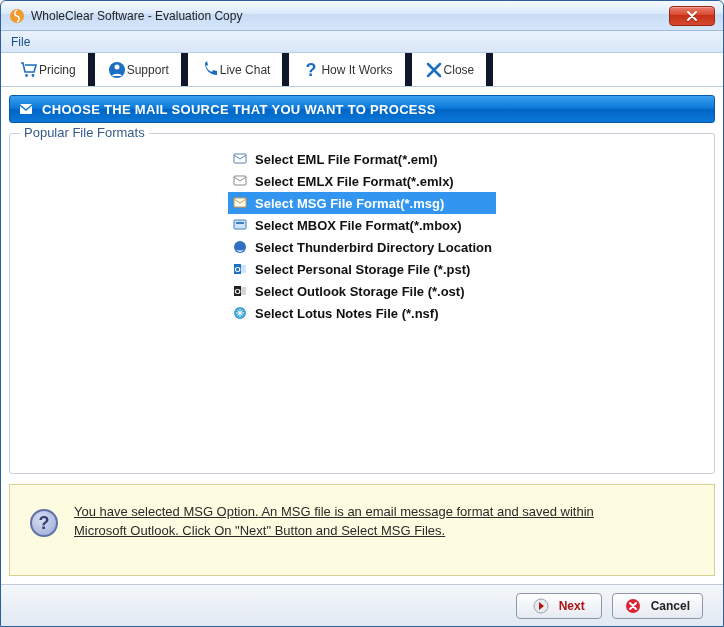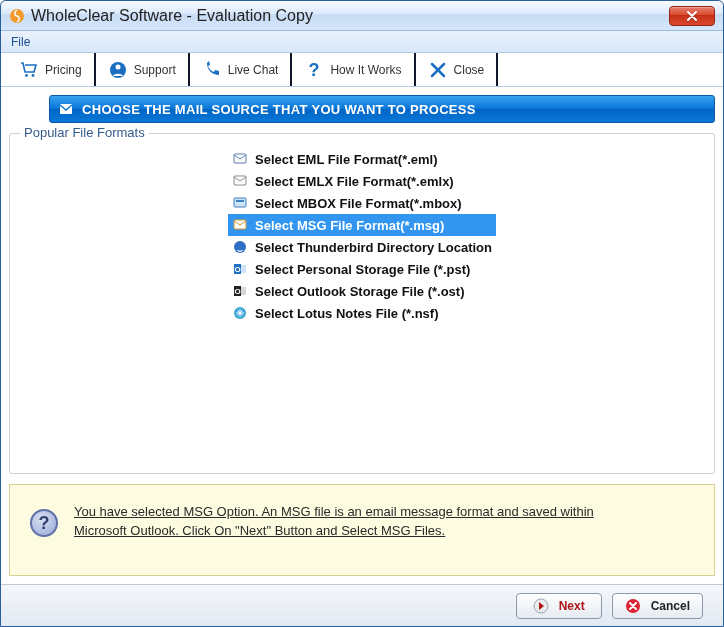--- a/index.html
+++ b/index.html
@@ -26,21 +26,21 @@
     border-radius: 6px 6px 0 0;
     display: flex; align-items: center;
     padding: 0 4px 0 8px;
     color: #1a1a1a;
     position: relative;
   }
   .titlebar .app-icon {
     width: 16px; height: 16px; margin-right: 6px;
     display: inline-flex; align-items: center; justify-content: center;
   }
-  .titlebar .title-text { font-size: 16px; color: #222; }
+  .titlebar .title-text { font-size: 12px; color: #222; }
   .titlebar .spacer { flex: 1; }
   .win-close {
     width: 46px; height: 20px;
     background: linear-gradient(to bottom, #e97e6e, #d9492f 45%, #c53015 46%, #d9492f);
     border: 1px solid #972312;
     border-radius: 4px;
     display: flex; align-items: center; justify-content: center;
     color: #fff; font-weight: bold; font-size: 11px;
     box-shadow: inset 0 1px 0 rgba(255,255,255,0.3);
     margin-right: 4px;
@@ -59,22 +59,21 @@
   .toolbar {
     height: 34px;
     background: #fff;
     border-bottom: 1px solid #b7cbe3;
     display: flex; align-items: stretch;
     padding-left: 6px;
   }
   .toolbar-btn {
     display: flex; align-items: center;
     padding: 0 12px;
-    gap: 6px;
-    border-right: 2px solid #0f172a;
+    border-right: 7px solid #0f172a;
     color: #333; font-size: 12px;
     cursor: default;
   }
   .toolbar-btn .icon { width: 20px; height: 20px; display:flex; align-items:center; justify-content:center; }
 
   .content-wrap {
     flex: 1;
     padding: 8px;
     display: flex; flex-direction: column;
     background: #fff;
@@ -83,21 +82,20 @@
 
   .section-header {
     height: 28px;
     background: linear-gradient(to bottom, #3aa0f0, #0a78d8 48%, #0064c4 49%, #0a78d8);
     border: 1px solid #0a5aa8;
     display: flex; align-items: center;
     color: #fff; font-weight: bold; font-size: 13px;
     padding-left: 8px;
     letter-spacing: 0.3px;
     border-radius: 3px;
-    margin-left: 40px;
   }
   .section-header .icon { margin-right: 8px; display:flex; }
 
   .groupbox {
     margin-top: 10px;
     border: 1px solid #c7d0db;
     border-radius: 3px;
     position: relative;
     flex: 1;
     padding: 14px 6px 6px 6px;
@@ -274,38 +272,38 @@
         <li class="format-item">
           <span class="fi-icon">
               <svg width="14" height="14" viewBox="0 0 14 14">
                 <rect x="1" y="2" width="12" height="9" rx="1" fill="#fff" stroke="#888"></rect>
                 <path d="M1 3l6 4 6-4" stroke="#888" fill="none"></path>
               </svg>
             </span>
           <span>Select EMLX File Format(*.emlx)</span>
         </li>
 
+        <li class="format-item selected">
+          <span class="fi-icon">
+              <svg width="14" height="14" viewBox="0 0 14 14">
+                <rect x="1" y="2" width="12" height="9" rx="1" fill="#fff" stroke="#d89a30"></rect>
+                <path d="M1 3l6 4 6-4" stroke="#d89a30" fill="none"></path>
+              </svg>
+            </span>
+          <span>Select MSG File Format(*.msg)</span>
+        </li>
+
         <li class="format-item">
           <span class="fi-icon">
               <svg width="14" height="14" viewBox="0 0 14 14">
                 <rect x="1" y="2" width="12" height="9" rx="1" fill="#cfe3fb" stroke="#3a7fc0"></rect>
                 <rect x="3" y="4" width="8" height="2" fill="#3a7fc0"></rect>
               </svg>
             </span>
           <span>Select MBOX File Format(*.mbox)</span>
-        </li>
-
-        <li class="format-item selected">
-          <span class="fi-icon">
-              <svg width="14" height="14" viewBox="0 0 14 14">
-                <rect x="1" y="2" width="12" height="9" rx="1" fill="#fff" stroke="#d89a30"></rect>
-                <path d="M1 3l6 4 6-4" stroke="#d89a30" fill="none"></path>
-              </svg>
-            </span>
-          <span>Select MSG File Format(*.msg)</span>
         </li>
 
         <li class="format-item">
           <span class="fi-icon">
               <svg width="14" height="14" viewBox="0 0 14 14">
                 <circle cx="7" cy="7" r="6" fill="#2e6fc4"></circle>
                 <path d="M3 9c2 2 6 2 8 0-1 2-3 3-4 3s-3-1-4-3z" fill="#fff"></path>
               </svg>
             </span>
           <span>Select Thunderbird Directory Location</span>

